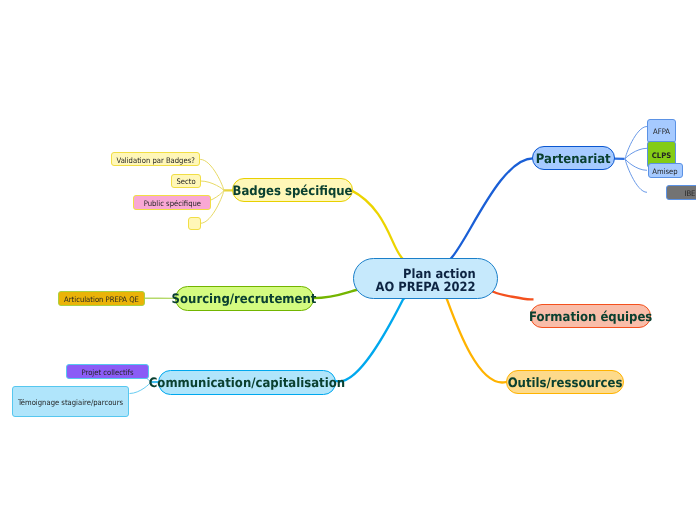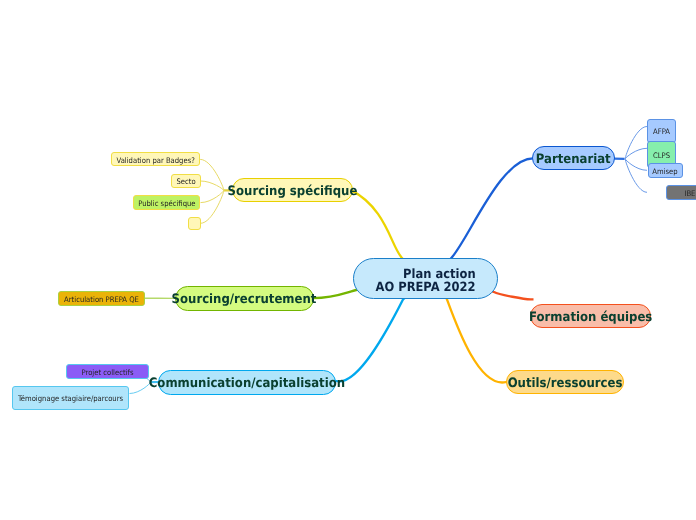--- a/index.html
+++ b/index.html
@@ -51,34 +51,34 @@
   </svg>
 
   <div class="node root" style="left:353px;top:258px;width:145px;height:41px;">
     <div class="root-text">
         <div>Plan action</div>
         <div>AO PREPA 2022</div>
       </div>
   </div>
 
   <div class="node main" style="left:531.5px;top:146.1px;width:83.5px;height:24.2px;background:#a6caff;border-color:#0b57d0;">Partenariat</div>
-  <div class="node main" style="left:231.8px;top:178.4px;width:121.4px;height:24.1px;background:#fff7b8;border-color:#e8d000;">Sourcing spécifique</div>
+  <div class="node main" style="left:231.8px;top:178.4px;width:121.4px;height:24.1px;background:#fff7b8;border-color:#e8d000;">Badges spécifique</div>
   <div class="node main" style="left:174.5px;top:285.8px;width:139px;height:25.1px;background:#d4fb80;border-color:#72b500;">Sourcing/recrutement</div>
   <div class="node main" style="left:157.8px;top:370.2px;width:178.2px;height:24.4px;background:#b0e5fb;border-color:#00a8ee;">Communication/capitalisation</div>
   <div class="node main" style="left:530.3px;top:288.1px;width:120.8px;height:23.7px;background:#f9bda9;border-color:#f4511e;margin-top:16px;">Formation équipes</div>
   <div class="node main" style="left:506px;top:370.2px;width:118px;height:24.2px;background:#fdda8b;border-color:#ffb300;">Outils/ressources</div>
 
   <div class="node leaf" style="left:647px;top:119px;width:29px;height:24px;background:#a6caff;border-color:#5b92e5;">AFPA</div>
-  <div class="node leaf" style="left:647px;top:141px;width:29px;height:27px;background:#86efac;border-color:#5b92e5;">CLPS</div>
+  <div class="node leaf" style="left:647px;top:141px;width:29px;height:27px;background:#84cc16;border-color:#5b92e5;font-weight:bold;">CLPS</div>
   <div class="node leaf" style="left:647.5px;top:163px;width:35px;height:15px;background:#a6caff;border-color:#5b92e5;">Amisep</div>
   <div class="node leaf" style="left:647px;top:185px;width:52px;height:15px;background:#737373;border-color:#5b92e5;margin-left:19px;">IBEP</div>
 
   <div class="node leaf" style="left:111.3px;top:152.3px;width:88.8px;height:14.2px;background:#fff7b8;border-color:#f1de45;">Validation par Badges?</div>
   <div class="node leaf" style="left:171.1px;top:173.6px;width:29.8px;height:14.8px;background:#fff7b8;border-color:#f1de45;">Secto</div>
-  <div class="node leaf" style="left:133.4px;top:195.2px;width:67px;height:14.6px;background:#bef264;border-color:#f1de45;">Public spécifique</div>
+  <div class="node leaf" style="left:133.4px;top:195.2px;width:78px;height:14.6px;background:#f9a8d4;border-color:#f1de45;">Public spécifique</div>
   <div class="node leaf" style="left:188.4px;top:216.6px;width:12.7px;height:13.4px;background:#fff7b8;border-color:#f1de45;"></div>
 
   <div class="node leaf" style="left:58px;top:291px;width:87px;height:15px;background:#eab308;border-color:#acd140;">Articulation PREPA QE</div>
 
   <div class="node leaf" style="left:66px;top:364px;width:83px;height:15px;background:#8b5cf6;border-color:#56c7ef;">Projet collectifs</div>
-  <div class="node leaf" style="left:12px;top:386px;width:117px;height:24px;background:#b0e5fb;border-color:#56c7ef;">Témoignage stagiaire/parcours</div>
+  <div class="node leaf" style="left:12px;top:386px;width:117px;height:31px;background:#b0e5fb;border-color:#56c7ef;">Témoignage stagiaire/parcours</div>
 
 </div>
 
 </body></html>

